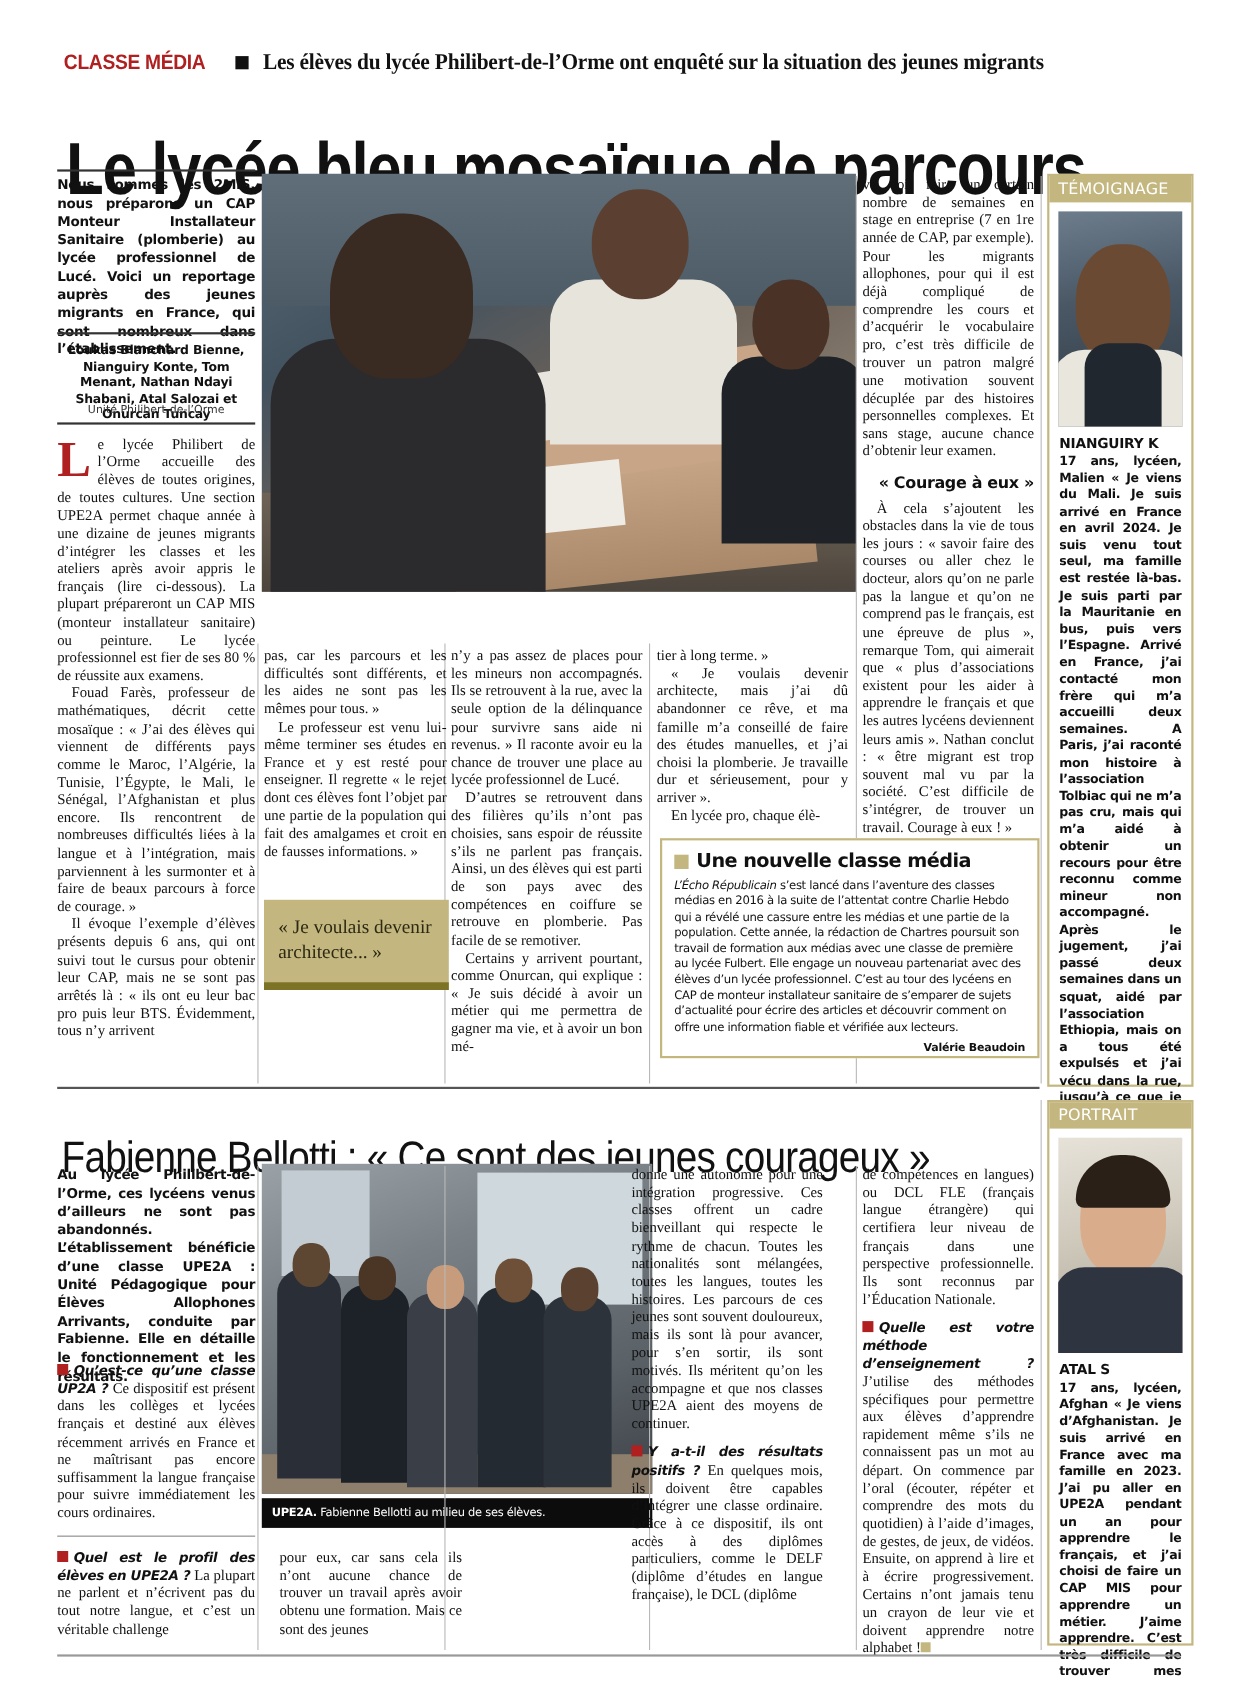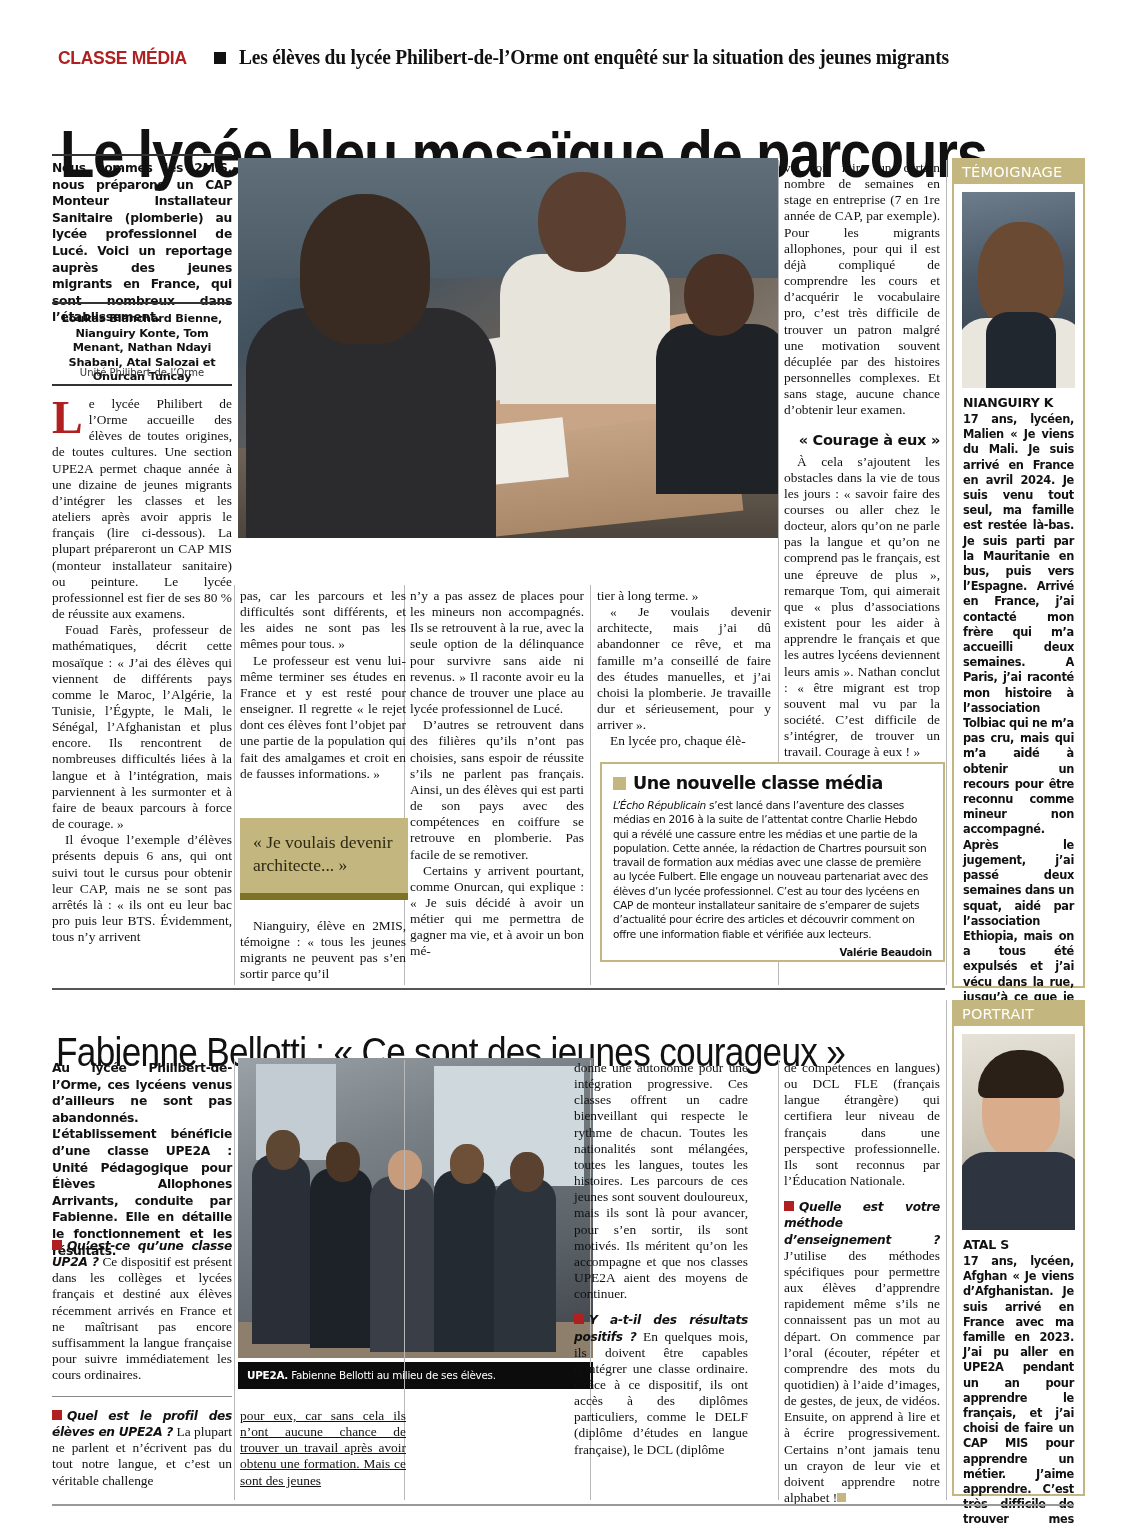--- a/index.html
+++ b/index.html
@@ -286,23 +286,20 @@
   <div class="vrule" style="left:778px; top:160px; height:825px;"></div>
   <div class="vrule" style="left:946px; top:160px; height:825px;"></div>
 
   <div class="col" style="left:240px; top:588px; width:166px;">
     <p class="noind">pas, car les parcours et les difficultés sont différents, et les aides ne sont pas les mêmes pour tous. »</p>
     <p>Le professeur est venu lui-même terminer ses études en France et y est resté pour enseigner. Il regrette « le rejet dont ces élèves font l’objet par une partie de la population qui fait des amalgames et croit en de fausses informations. »</p>
   </div>
 
   <div class="pullquote">« Je voulais devenir architecte... »</div>
 
-  <div class="col" style="left:240px; top:918px; width:166px;">
-    <p>Nianguiry, élève en 2MIS, témoigne : « tous les jeunes migrants ne peuvent pas s’en sortir parce qu’il</p>
-  </div>
 
   <div class="col" style="left:410px; top:588px; width:174px;">
     <p class="noind">n’y a pas assez de places pour les mineurs non accompagnés. Ils se retrouvent à la rue, avec la seule option de la délinquance pour survivre sans aide ni revenus. » Il raconte avoir eu la chance de trouver une place au lycée professionnel de Lucé.</p>
     <p>D’autres se retrouvent dans des filières qu’ils n’ont pas choisies, sans espoir de réussite s’ils ne parlent pas français. Ainsi, un des élèves qui est parti de son pays avec des compétences en coiffure se retrouve en plomberie. Pas facile de se remotiver.</p>
     <p>Certains y arrivent pourtant, comme Onurcan, qui explique : « Je suis décidé à avoir un métier qui me permettra de gagner ma vie, et à avoir un bon mé-</p>
   </div>
 
   <div class="col" style="left:597px; top:588px; width:174px;">
     <p class="noind">tier à long terme. »</p>
     <p>« Je voulais devenir architecte, mais j’ai dû abandonner ce rêve, et ma famille m’a conseillé de faire des études manuelles, et j’ai choisi la plomberie. Je travaille dur et sérieusement, pour y arriver ».</p>
@@ -371,21 +368,21 @@
     <b>UPE2A.</b>
     <span>Fabienne Bellotti au milieu de ses élèves.</span>
   </div>
 
   <div class="vrule" style="left:234px; top:1060px; height:440px;"></div>
   <div class="vrule" style="left:404px; top:1060px; height:440px;"></div>
   <div class="vrule" style="left:590px; top:1060px; height:440px;"></div>
   <div class="vrule" style="left:778px; top:1060px; height:440px;"></div>
   <div class="vrule" style="left:946px; top:1000px; height:500px;"></div>
 
-  <div class="col" style="left:240px; top:1408px; width:166px;text-decoration:underline;">
+  <div class="col" style="left:254px; top:1408px; width:166px;">
     <p class="noind">pour eux, car sans cela ils n’ont aucune chance de trouver un travail après avoir obtenu une formation. Mais ce sont des jeunes</p>
   </div>
 
   <div class="col" style="left:574px; top:1060px; width:174px;">
     <p class="noind">donne une autonomie pour une intégration progressive. Ces classes offrent un cadre bienveillant qui respecte le rythme de chacun. Toutes les nationalités sont mélangées, toutes les langues, toutes les histoires. Les parcours de ces jeunes sont souvent douloureux, mais ils sont là pour avancer, pour s’en sortir, ils sont motivés. Ils méritent qu’on les accompagne et que nos classes UPE2A aient des moyens de continuer.</p>
     <p class="noind" style="margin-top:10px;"><span class="q-sq"></span><span class="q-lead">Y a-t-il des résultats positifs ?</span><span> En quelques mois, ils doivent être capables d’intégrer une classe ordinaire. Grâce à ce dispositif, ils ont accès à des diplômes particuliers, comme le DELF (diplôme d’études en langue française), le DCL (diplôme</span></p>
   </div>
 
   <div class="col" style="left:784px; top:1060px; width:156px;">
     <p class="noind">de compétences en langues) ou DCL FLE (français langue étrangère) qui certifiera leur niveau de français dans une perspective professionnelle. Ils sont reconnus par l’Éducation Nationale.</p>

